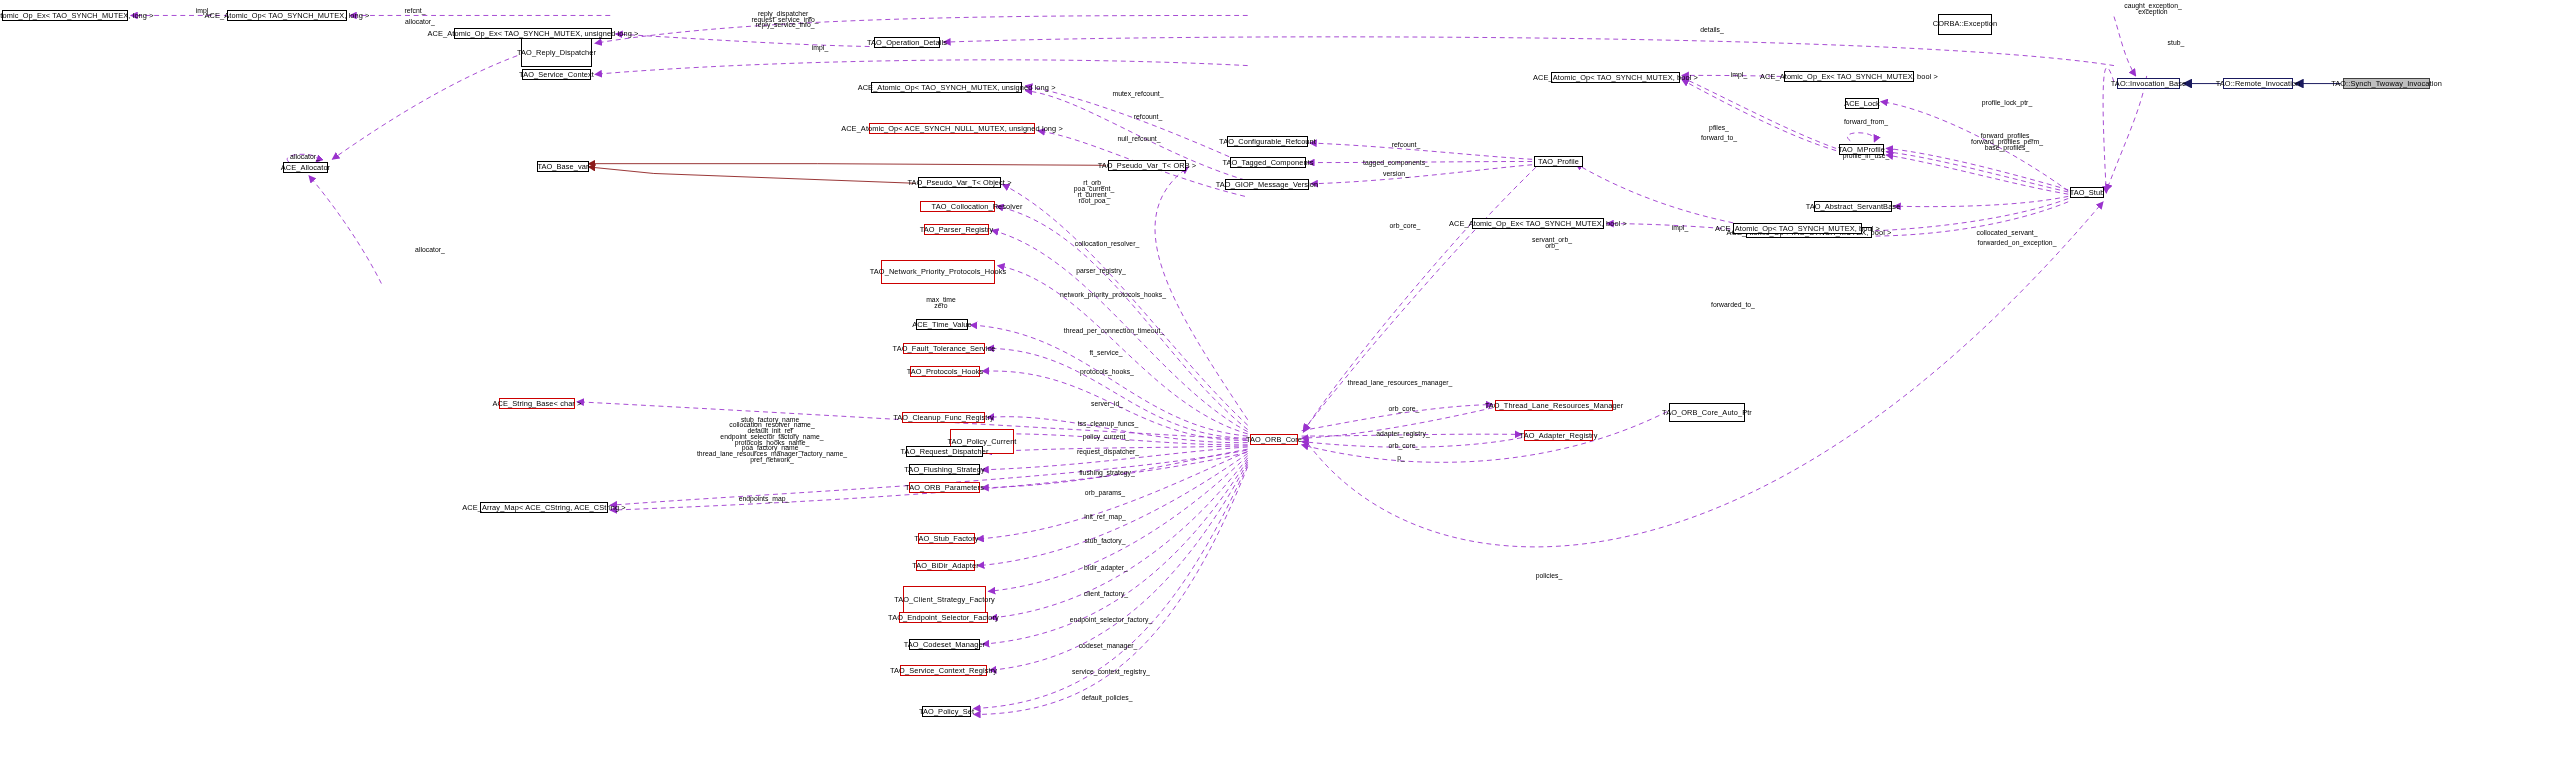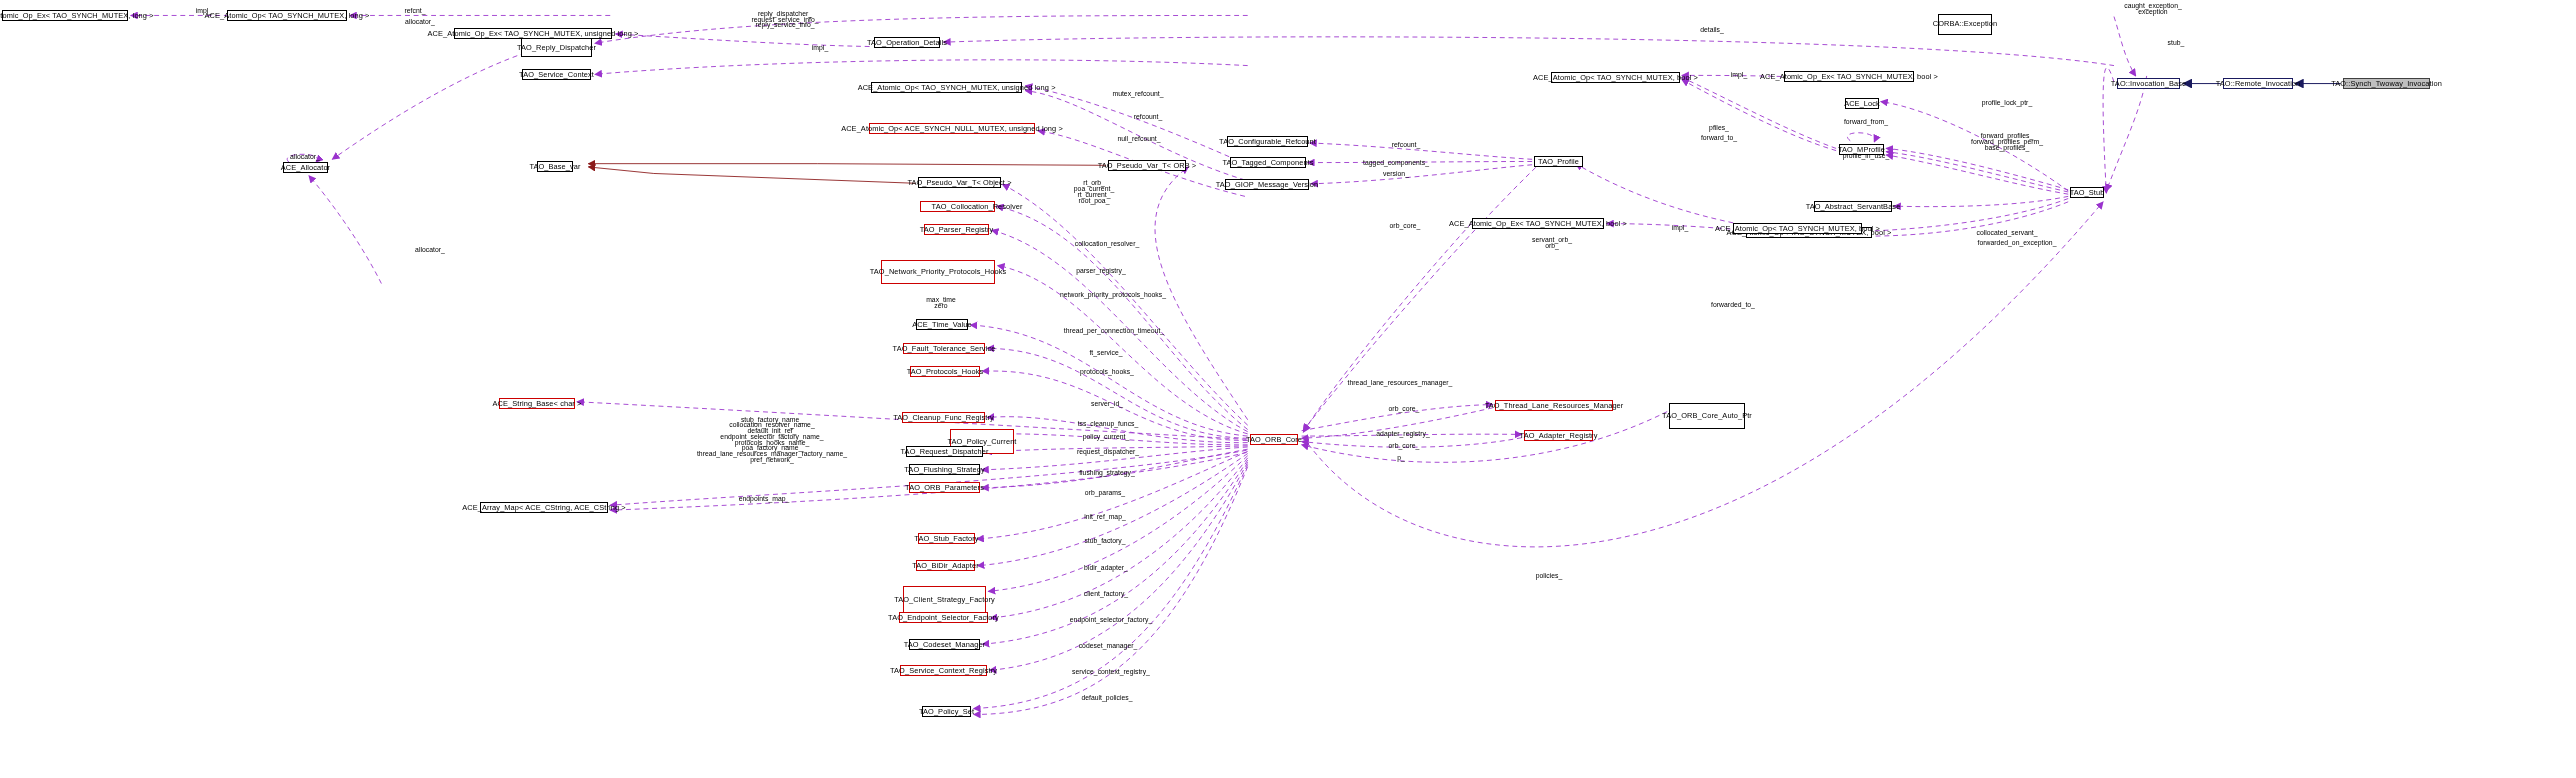--- a/index.html
+++ b/index.html
@@ -143,24 +143,24 @@
     <g stroke="#1a1a5e" stroke-width="1.8" fill="none" marker-end="url(#ah-i)">
       <path d="M4076,153 L4007,153"></path>
       <path d="M4296,153 L4212,153"></path>
     </g>
   </svg>
 
   <div id="nodes-host">
       <div class="node" style="left: 1.6px; top: 9.8px; width: 126px; height: 11px;">ACE_Atomic_Op_Ex&lt; TAO_SYNCH_MUTEX, long &gt;</div>
       <div class="node" style="left: 227px; top: 9.8px; width: 120px; height: 11px;">ACE_Atomic_Op&lt; TAO_SYNCH_MUTEX, long &gt;</div>
       <div class="node" style="left: 454px; top: 28px; width: 158px; height: 11px;">ACE_Atomic_Op_Ex&lt; TAO_SYNCH_MUTEX, unsigned long &gt;</div>
-      <div class="node" style="left: 521px; top: 38px; width: 71px; height: 19px;">TAO_Reply_Dispatcher</div>
+      <div class="node" style="left: 521px; top: 38px; width: 71px; height: 29px;">TAO_Reply_Dispatcher</div>
       <div class="node" style="left: 522px; top: 69px; width: 69px; height: 11px;">TAO_Service_Context</div>
       <div class="node" style="left: 283px; top: 162px; width: 45px; height: 11px;">ACE_Allocator</div>
-      <div class="node" style="left: 537px; top: 161px; width: 36px; height: 11px;">TAO_Base_var</div>
+      <div class="node" style="left: 537px; top: 161px; width: 52px; height: 11px;">TAO_Base_var</div>
       <div class="node" style="left: 874px; top: 37px; width: 66px; height: 11px;">TAO_Operation_Details</div>
       <div class="node" style="left: 871px; top: 82px; width: 151px; height: 11px; padding-left: 24px;">ACE_Atomic_Op&lt; TAO_SYNCH_MUTEX, unsigned long &gt;</div>
       <div class="node red" style="left: 869px; top: 123px; width: 166px; height: 11px;">ACE_Atomic_Op&lt; ACE_SYNCH_NULL_MUTEX, unsigned long &gt;</div>
       <div class="node" style="left: 1108px; top: 160px; width: 78px; height: 11px;">TAO_Pseudo_Var_T&lt; ORB &gt;</div>
       <div class="node" style="left: 918px; top: 177px; width: 83px; height: 11px;">TAO_Pseudo_Var_T&lt; Object &gt;</div>
       <div class="node red" style="left: 920px; top: 201px; width: 75px; height: 11px; padding-left: 43px;">TAO_Collocation_Resolver</div>
       <div class="node red" style="left: 924px; top: 224px; width: 65px; height: 11px;">TAO_Parser_Registry</div>
       <div class="node red" style="left: 881px; top: 260px; width: 114px; height: 24px;">TAO_Network_Priority_Protocols_Hooks</div>
       <div class="node" style="left: 916px; top: 319px; width: 52px; height: 11px;">ACE_Time_Value</div>
       <div class="node red" style="left: 903px; top: 343px; width: 82px; height: 11px;">TAO_Fault_Tolerance_Service</div>
@@ -181,21 +181,21 @@
       <div class="node" style="left: 922px; top: 706px; width: 49px; height: 11px;">TAO_Policy_Set</div>
       <div class="node" style="left: 1227px; top: 136px; width: 81px; height: 11px;">TAO_Configurable_Refcount</div>
       <div class="node" style="left: 1230px; top: 157px; width: 76px; height: 11px;">TAO_Tagged_Components</div>
       <div class="node" style="left: 1225px; top: 179px; width: 84px; height: 11px;">TAO_GIOP_Message_Version</div>
       <div class="node" style="left: 1534px; top: 156px; width: 49px; height: 11px;">TAO_Profile</div>
       <div class="node" style="left: 1472px; top: 218px; width: 132px; height: 11px;">ACE_Atomic_Op_Ex&lt; TAO_SYNCH_MUTEX, bool &gt;</div>
       <div class="node" style="left: 1746px; top: 227px; width: 126px; height: 11px;">ACE_Atomic_Op&lt; TAO_SYNCH_MUTEX, bool &gt;</div>
       <div class="node red" style="left: 1250px; top: 434px; width: 48px; height: 11px;">TAO_ORB_Core</div>
       <div class="node red" style="left: 1495px; top: 400px; width: 118px; height: 11px;">TAO_Thread_Lane_Resources_Manager</div>
       <div class="node red" style="left: 1524px; top: 430px; width: 69px; height: 11px;">TAO_Adapter_Registry</div>
-      <div class="node" style="left: 1669px; top: 403px; width: 76px; height: 26px;">TAO_ORB_Core_Auto_Ptr</div>
+      <div class="node" style="left: 1669px; top: 403px; width: 76px; height: 19px;">TAO_ORB_Core_Auto_Ptr</div>
       <div class="node" style="left: 1845px; top: 98px; width: 34px; height: 11px;">ACE_Lock</div>
       <div class="node" style="left: 1839px; top: 144px; width: 45px; height: 11px;">TAO_MProfile</div>
       <div class="node" style="left: 1814px; top: 201px; width: 78px; height: 11px;">TAO_Abstract_ServantBase</div>
       <div class="node" style="left: 1551px; top: 72px; width: 129px; height: 11px;">ACE_Atomic_Op&lt; TAO_SYNCH_MUTEX, bool &gt;</div>
       <div class="node" style="left: 1784px; top: 71px; width: 130px; height: 11px;">ACE_Atomic_Op_Ex&lt; TAO_SYNCH_MUTEX, bool &gt;</div>
       <div class="node" style="left: 1733px; top: 223px; width: 129px; height: 11px;">ACE_Atomic_Op&lt; TAO_SYNCH_MUTEX, bool &gt;</div>
       <div class="node" style="left: 2070px; top: 187px; width: 34px; height: 11px;">TAO_Stub</div>
       <div class="node" style="left: 1938px; top: 13.6px; width: 54px; height: 21px;">CORBA::Exception</div>
       <div class="node navy" style="left: 2117px; top: 78px; width: 63px; height: 11px;">TAO::Invocation_Base</div>
       <div class="node navy" style="left: 2223px; top: 78px; width: 70px; height: 11px;">TAO::Remote_Invocation</div>

